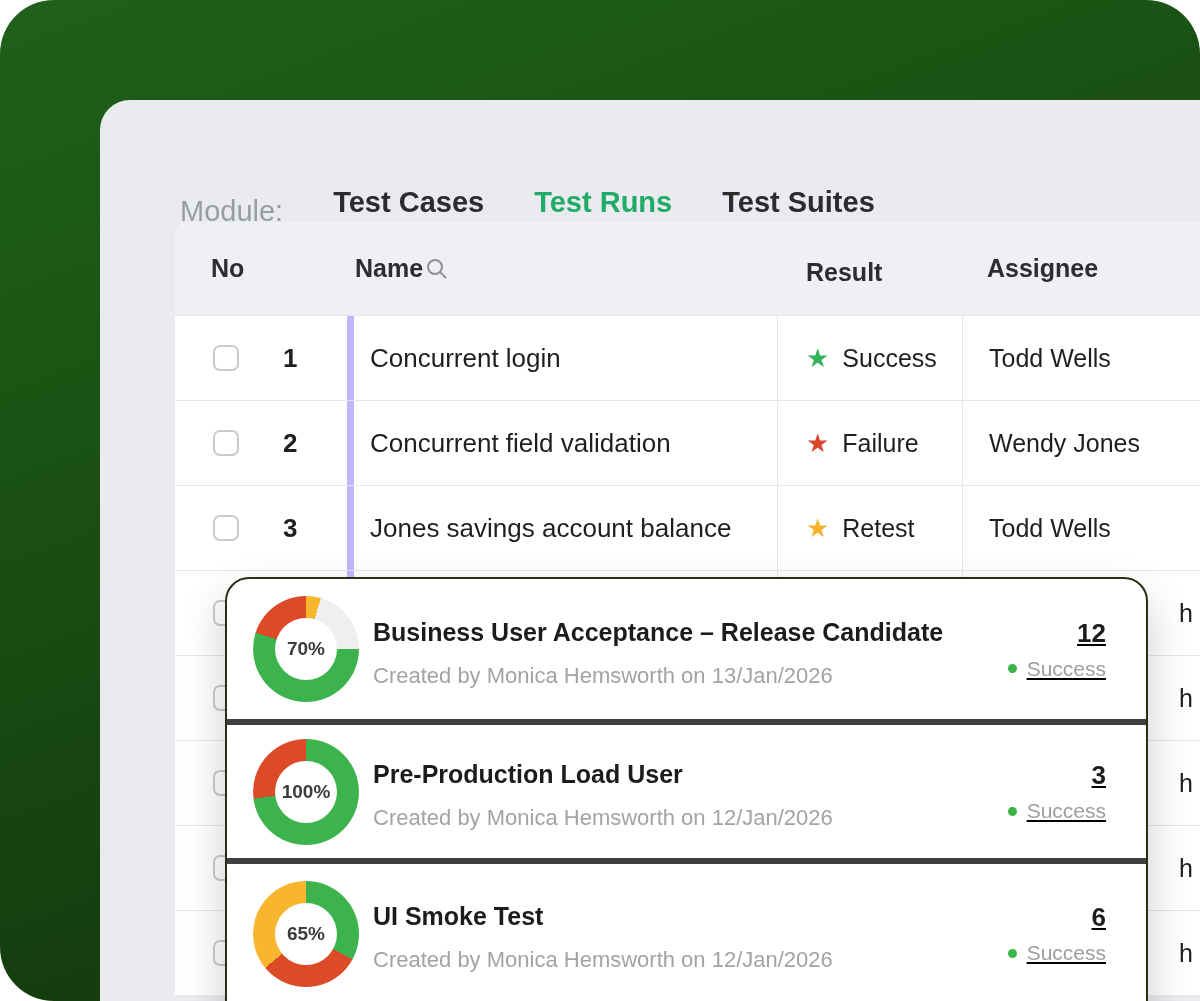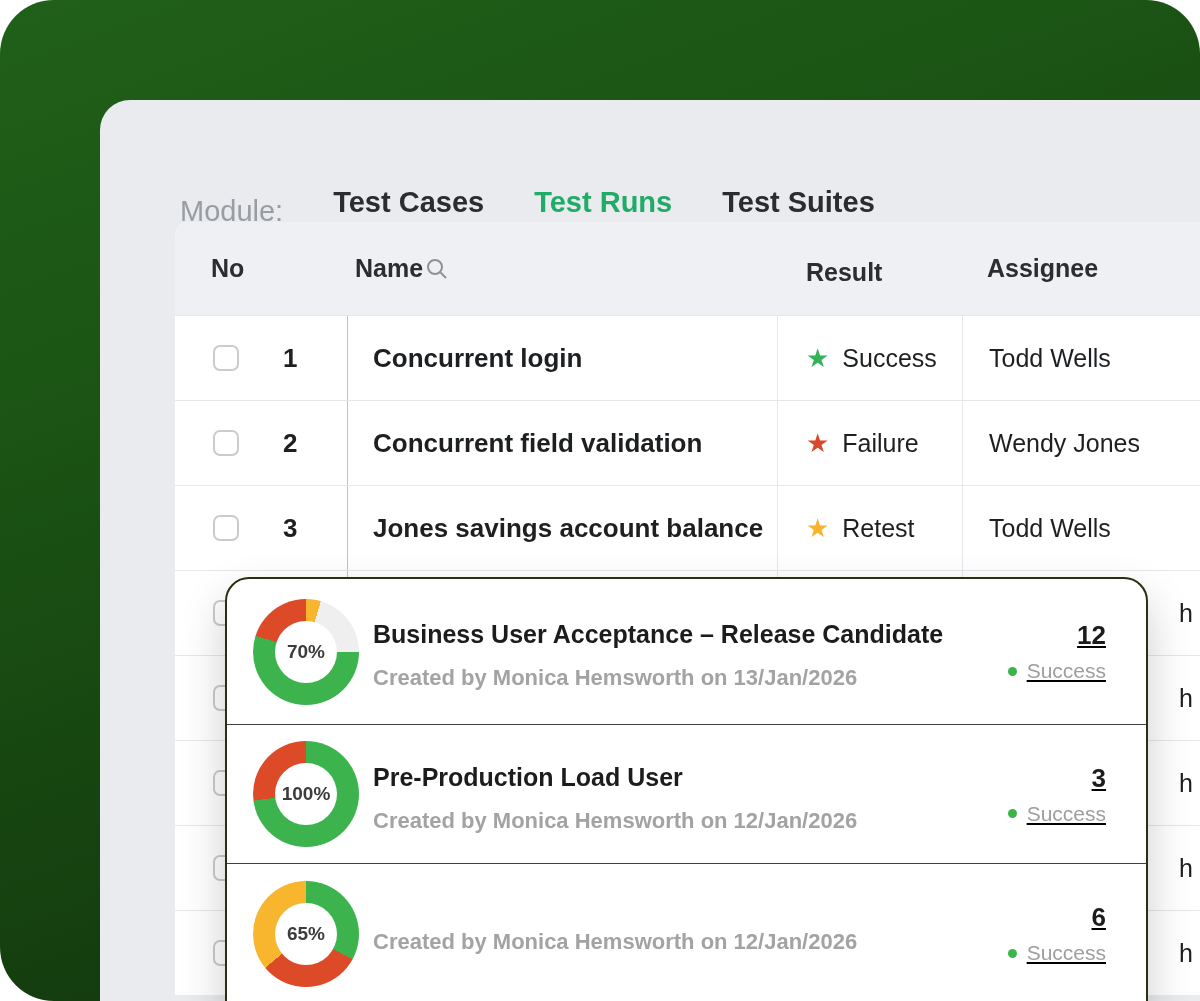--- a/index.html
+++ b/index.html
@@ -34,44 +34,44 @@
   .th-assignee { padding-left:25px; }
   .search-icon { width:24px; height:24px; display:inline-block; }
 
   .tr { display:grid; grid-template-columns:172px 430px 185px 1fr; height:85px;
         align-items:center; background:#fff; border-top:1px solid #e6e7ea;
         font-size:26px; color:#1d1f21; }
   .td-no { display:flex; align-items:center; padding-left:38px; }
   .checkbox { width:26px; height:26px; border:2px solid #cbcbcd; border-radius:7px;
               background:#fff; flex:0 0 auto; cursor:pointer; }
   .num { margin-left:44px; font-weight:600; }
-  .td-name { padding-left:25px; font-weight:700; border-left:1px solid #c4b5fd; height:100%;
+  .td-name { padding-left:16px; font-weight:400; border-left:7px solid #c4b5fd; height:100%;
              display:flex; align-items:center; }
   .td-result { padding-left:28px; font-size:25px; font-weight:500; border-left:1px solid #e6e7ea;
                height:100%; display:flex; align-items:center; gap:13px; }
   .star { font-size:26px; line-height:1; }
   .td-assignee { padding-left:26px; font-size:25px; font-weight:500; border-left:1px solid #e6e7ea;
                  height:100%; display:flex; align-items:center; }
   .tail { padding-left:190px; }
 
   
   .overlay { position:absolute; left:225px; top:577px; width:923px; height:520px;
              background:#ffffff; border:2px solid #28310f; border-radius:24px;
              box-shadow:0 20px 45px rgba(0,0,0,0.20); overflow:hidden; }
   .run { height:139px; display:flex; align-items:center; padding:0 26px; }
   .run.first { height:146px; }
-  .run.divider { border-bottom:1px solid #404040; }
+  .run.divider { border-bottom:6px solid #404040; }
   .donut { width:106px; height:106px; border-radius:50%; flex:0 0 auto;
            display:flex; align-items:center; justify-content:center; }
   .hole { width:62px; height:62px; border-radius:50%; background:#fff;
           display:flex; align-items:center; justify-content:center;
           font-size:19px; font-weight:600; color:#3c3c3c; }
   .run-text { flex:1; margin-left:14px; min-width:0; }
   .run-title { font-size:25px; font-weight:700; color:#1c1c1c;margin-top:8px; }
-  .run-sub { font-size:22px; color:#a3a3a3; margin-top:16px;font-weight:bold; }
+  .run-sub { font-size:22px; color:#a3a3a3; margin-top:16px; }
   .run-stats { width:150px; margin-right:14px; display:flex; flex-direction:column;
                align-items:flex-end; gap:8px;text-decoration:underline; }
   .run-count { font-size:26px; font-weight:700; color:#1c1c1c; }
   .run-status { display:flex; align-items:center; gap:10px; font-size:21px; color:#9e9e9e; }
   .dot { width:9px; height:9px; border-radius:50%; display:inline-block; }
 </style>
 </head>
 <body>
 
 <div class="canvas"></div>
@@ -231,20 +231,21 @@
     </div>
   </div>
 
   <div class="run">
     <div class="donut" style="background: conic-gradient(rgb(60, 179, 77) 0%, rgb(60, 179, 77) 33%, rgb(220, 74, 40) 33%, rgb(220, 74, 40) 64%, rgb(248, 181, 46) 64%, rgb(248, 181, 46) 100%);">
       <div class="hole">
           <span>65%</span>
         </div>
     </div>
     <div class="run-text">
+      <div class="run-title">UI Smoke Test</div>
       <div class="run-sub">Created by Monica Hemsworth on 12/Jan/2026</div>
     </div>
     <div class="run-stats">
       <div class="run-count">6</div>
       <div class="run-status">
         <span class="dot" style="background: rgb(59, 181, 74);"></span>
         <span>Success</span>
       </div>
     </div>
   </div>

